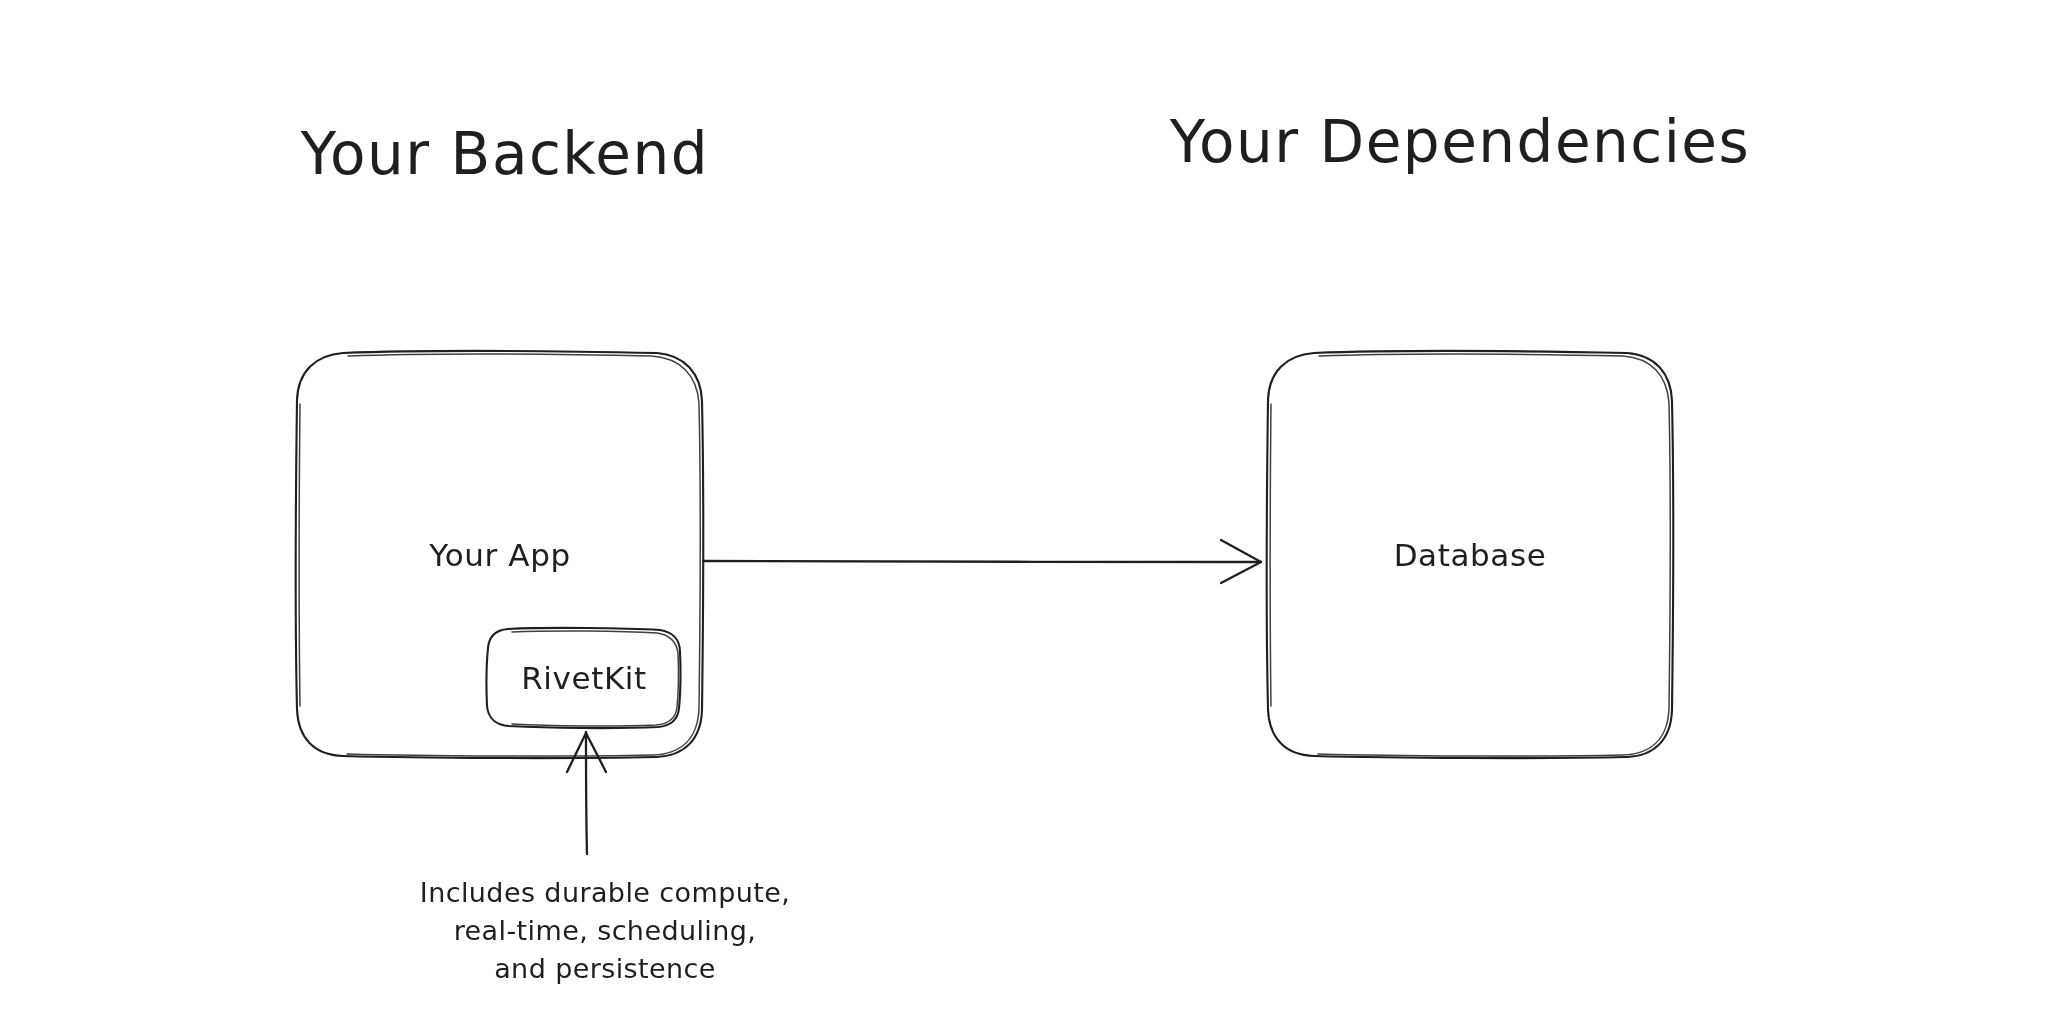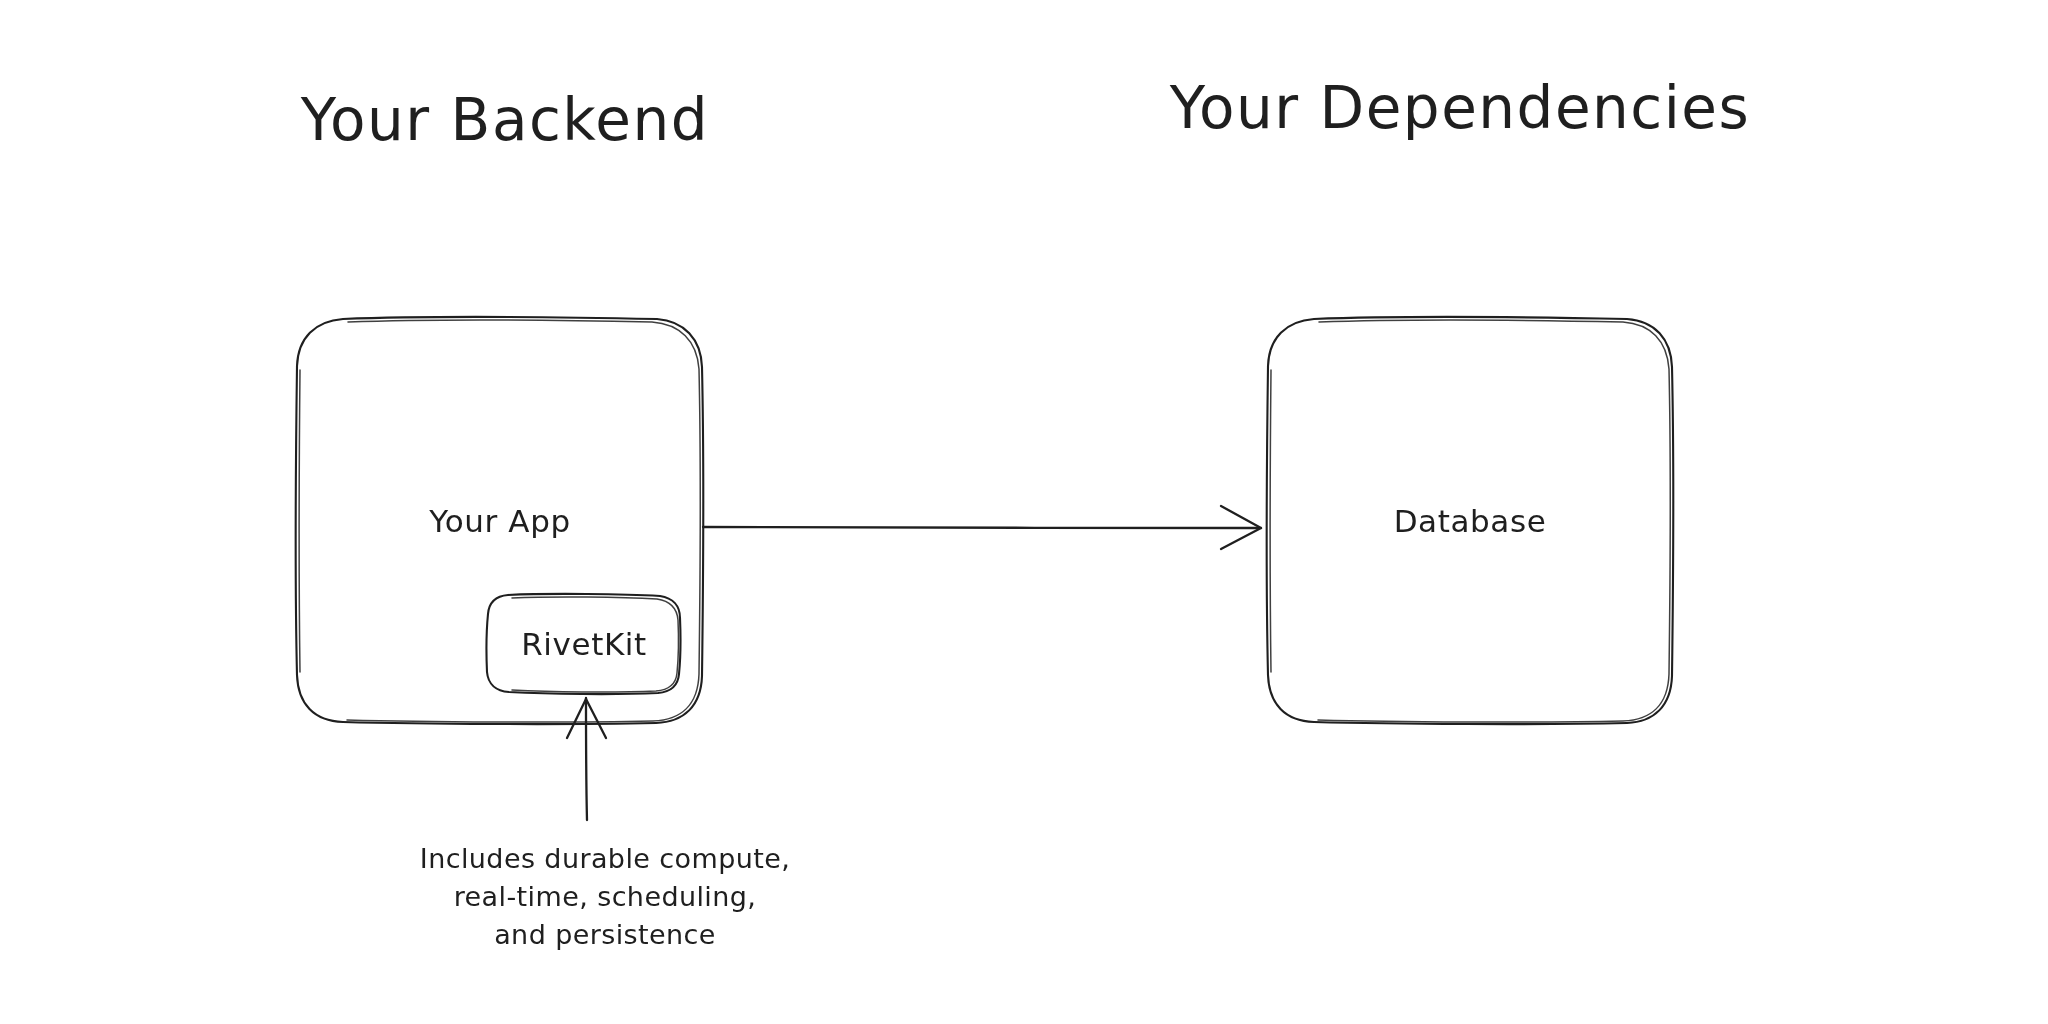--- a/index.html
+++ b/index.html
@@ -12,20 +12,21 @@
     width: 2048px;
     height: 1024px;
     overflow: hidden;
     font-family: "DejaVu Sans", sans-serif;
   }
   #canvas {
     position: relative;
     width: 2048px;
     height: 760px;
     background: #ffffff;
+    margin-top: 34px;
   }
   #sketch {
     position: absolute;
     top: 0;
     left: 0;
     width: 2048px;
     height: 1024px;
   }
   .hand {
     font-family: "DejaVu Sans", sans-serif;

